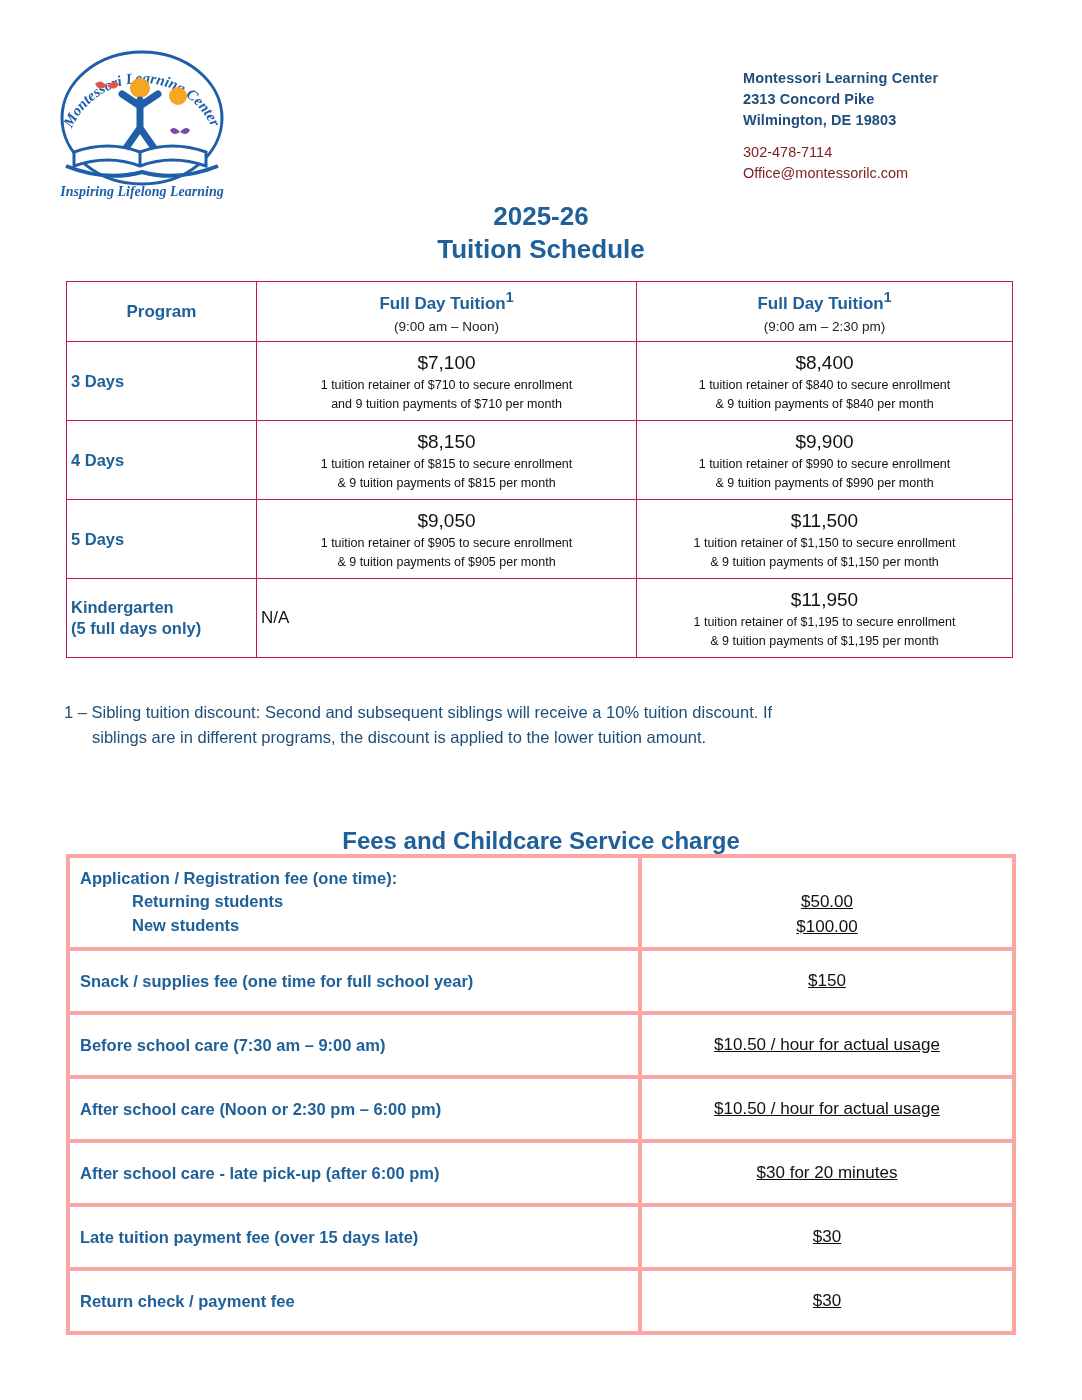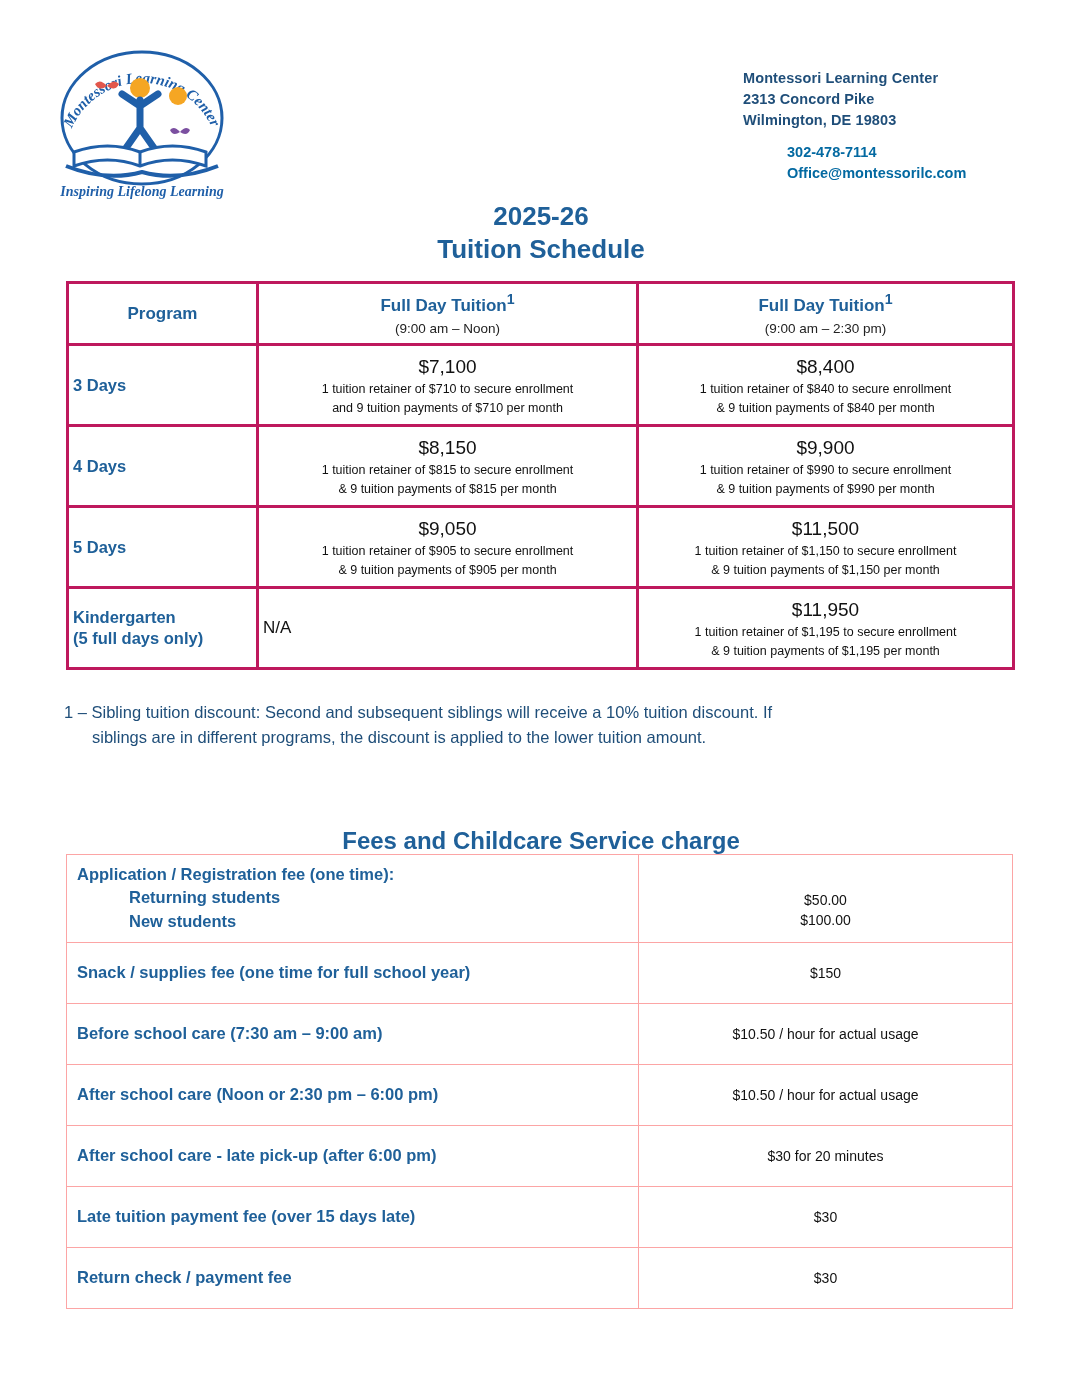--- a/index.html
+++ b/index.html
@@ -44,23 +44,22 @@
     line-height: 1.45;
   }
   .contact .bold-line {
     font-weight: bold;
     font-size: 14.5px;
     color: #1F4E79;
     letter-spacing: .1px;
   }
   .contact .plain-line {
     font-size: 14.5px;
-    color: #0369a1;
-    font-weight: bold;
-    margin-left: 44px;
+    color: #7f1d1d;
+    font-weight: normal;
   }
   .contact .gap { height: 11px; }
 
   .doc-title {
     position: absolute;
     left: 0;
     right: 0;
     top: 200px;
     text-align: center;
     color: #1F6099;
@@ -76,21 +75,21 @@
     left: 66px;
     top: 281px;
     width: 946px;
   }
   table.tuition {
     border-collapse: collapse;
     width: 946px;
     table-layout: fixed;
   }
   table.tuition td, table.tuition th {
-    border: 3px solid #be185d;
+    border: 1px solid #be185d;
     vertical-align: middle;
     padding: 6px 4px;
     margin-top: 48px;
   }
   .col-prog { width: 190px; }
   .col-half { width: 380px; }
   .col-full { width: 376px; }
 
   .th-main {
     text-align: center;
@@ -163,21 +162,21 @@
     left: 66px;
     top: 854px;
     width: 946px;
   }
   table.fees {
     border-collapse: collapse;
     width: 946px;
     table-layout: fixed;
   }
   table.fees td {
-    border: 1px solid #fca5a5;
+    border: 4px solid #fca5a5;
     vertical-align: middle;
     padding: 8px 10px;
   }
   .fees .c1 { width: 572px; }
   .fees .c2 { width: 374px; }
   .fee-label {
     color: #1F6099;
     font-weight: bold;
     font-size: 16.5px;
     line-height: 1.4;
@@ -185,23 +184,24 @@
   .fee-sub {
     display: block;
     padding-left: 52px;
     font-weight: bold;
     color: #1F6099;
     font-size: 16.5px;
     line-height: 1.45;
   }
   .fee-value {
     text-align: center;
-    font-size: 14px;
+    font-size: 17px;
     color: #111;
     line-height: 1.45;
+    text-decoration: underline;
   }
   .fee-value .v2 { display:block; }
   .fees tr.single td { height: 44px; }
 </style>
 </head>
 <body>
 
 <div class="page">
 
   <div class="header">

